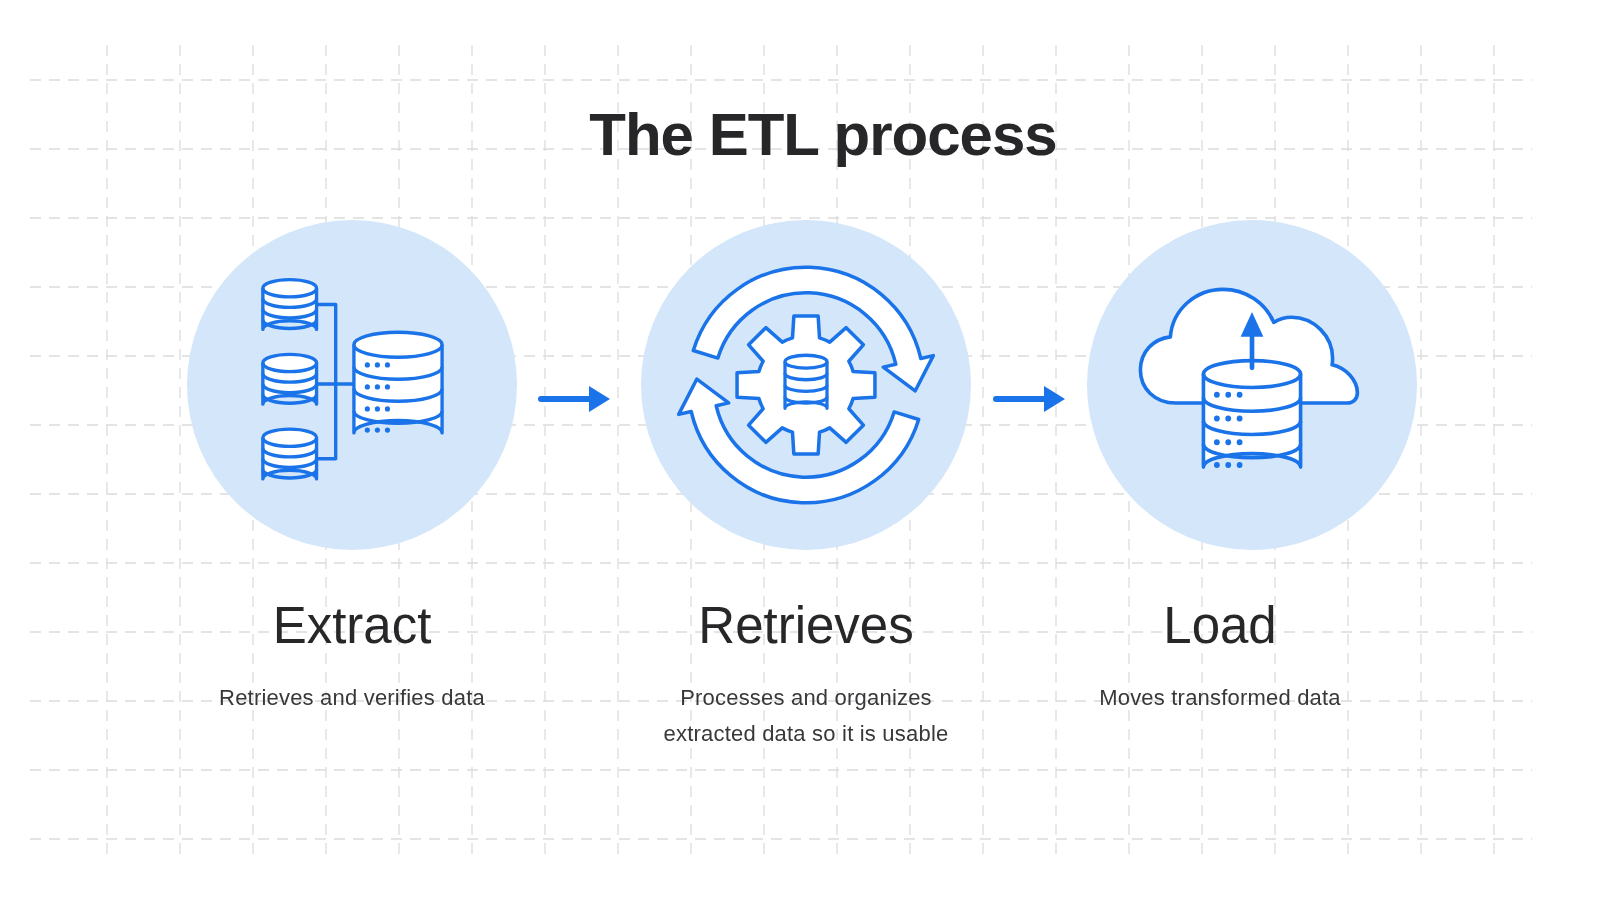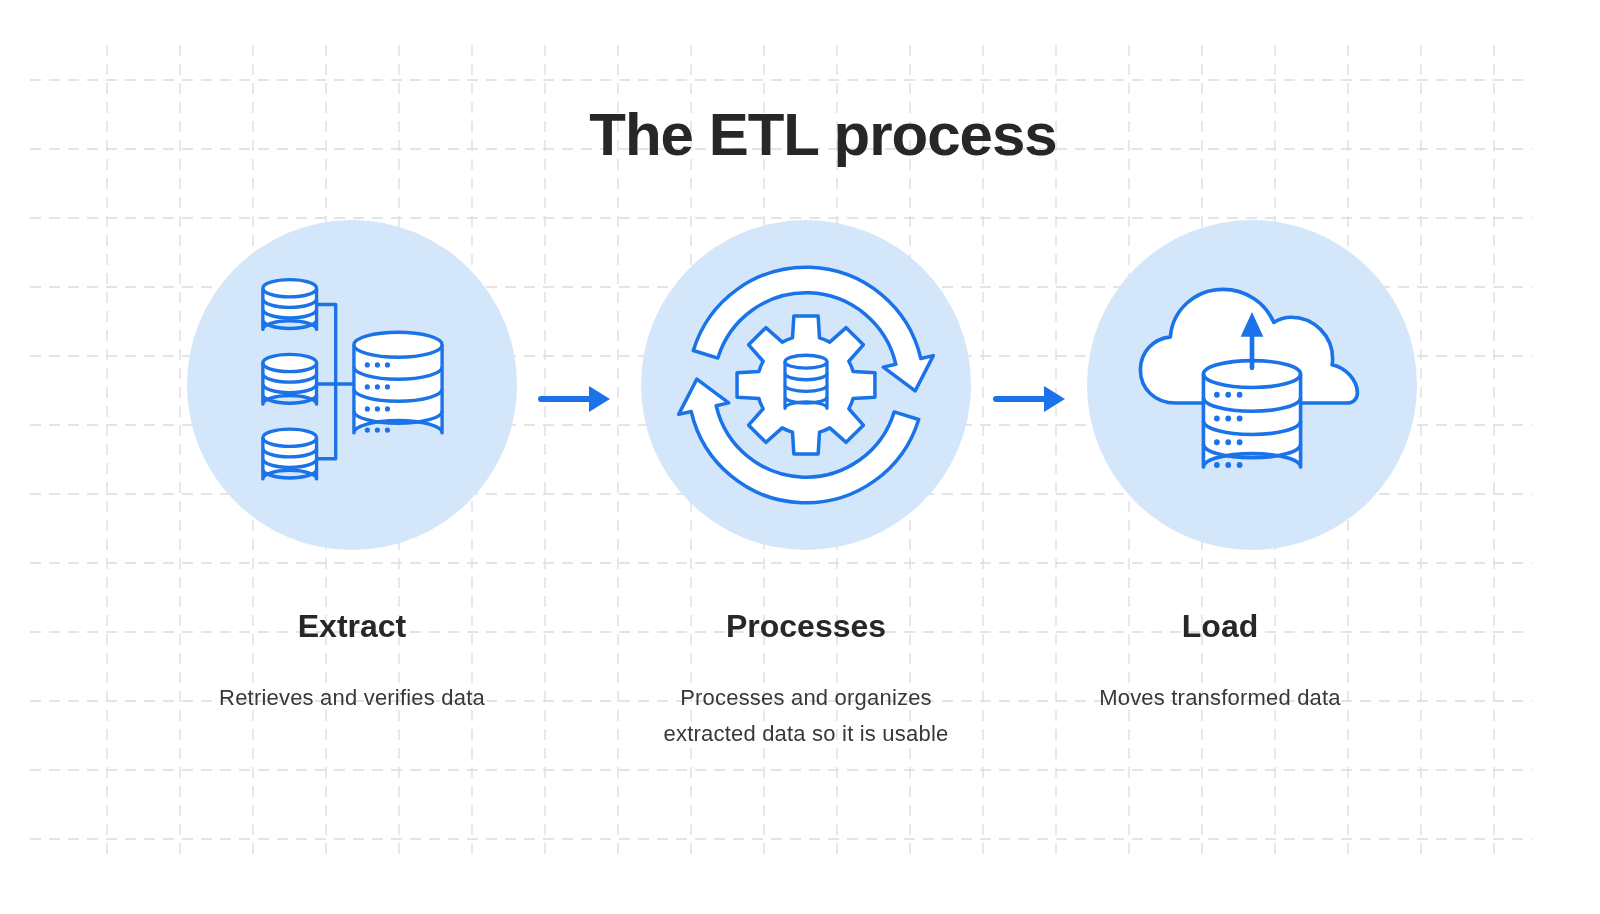--- a/index.html
+++ b/index.html
@@ -45,21 +45,21 @@
   }
   .flow-arrow .head{
     position:absolute;right:0;top:1px;width:0;height:0;
     border-top:13px solid transparent;border-bottom:13px solid transparent;
     border-left:21px solid var(--accent);
   }
   .step-text{position:absolute;top:602px;width:470px;text-align:center;}
   #text-extract{left:117px;}
   #text-transform{left:571px;}
   #text-load{left:985px;}
-  .step-label{font-size:32px;line-height:48px;font-weight:700;color:var(--title-color);}
+  .step-label{font-size:51px;line-height:48px;font-weight:400;color:var(--title-color);}
   .step-desc{
     margin-top:30px;font-size:22px;line-height:36px;letter-spacing:.2px;
     color:var(--body-color);font-weight:400;
   }
 </style>
 </head>
 <body>
 
 <div class="canvas">
 
@@ -183,21 +183,21 @@
     <div class="head"></div>
   </div>
 
   <div class="step-text" id="text-extract">
     <div class="step-label">Extract</div>
     <div class="step-desc">
       <span>Retrieves and verifies data</span><br>
     </div>
   </div>
   <div class="step-text" id="text-transform">
-    <div class="step-label">Processes</div>
+    <div class="step-label">Retrieves</div>
     <div class="step-desc">
       <span>Processes and organizes</span><br>
       <span>extracted data so it is usable</span>
     </div>
   </div>
   <div class="step-text" id="text-load">
     <div class="step-label">Load</div>
     <div class="step-desc">
       <span>Moves transformed data</span><br>
     </div>

